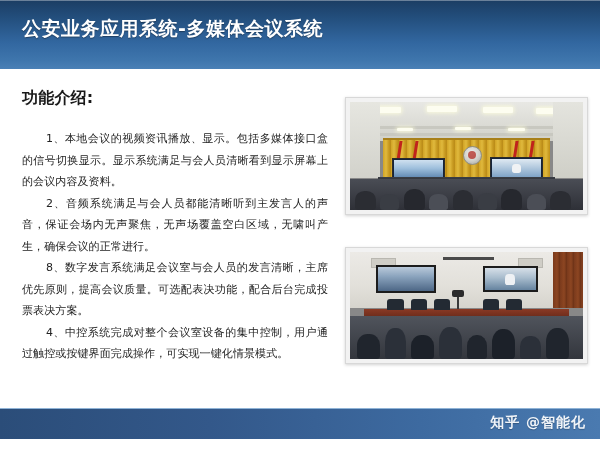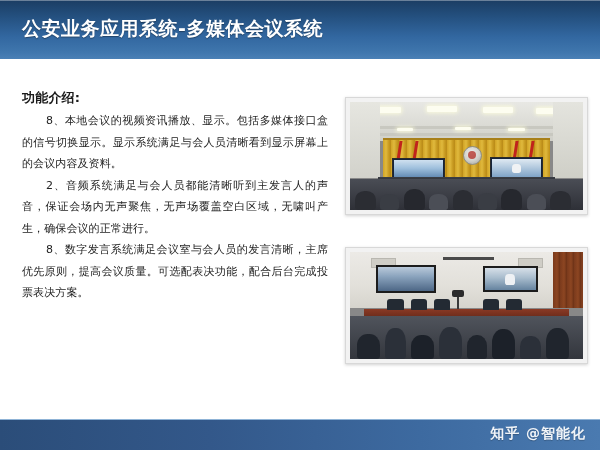--- a/index.html
+++ b/index.html
@@ -6,39 +6,39 @@
   body{
     width:600px;height:450px;
     background:#ffffff;
     font-family:"DejaVu Sans","Liberation Sans",sans-serif;
     overflow:hidden;position:relative;
   }
   .slide{position:relative;width:600px;height:450px;background:#fff;overflow:hidden;}
 
   
   .header{
-    position:absolute;left:0;top:0;width:600px;height:59px;
+    position:absolute;left:0;top:0;width:600px;height:69px;
     background:linear-gradient(180deg,#1b3d63 0%,#24507f 28%,#3267a0 62%,#3f76ad 88%,#4a80b6 100%);
     box-shadow:0 1px 0 rgba(255,255,255,0.35) inset;
   }
   .header-title{
     position:absolute;left:22px;top:16px;
     color:#ffffff;font-size:19px;font-weight:bold;
     letter-spacing:0.5px;
     text-shadow:0 1px 1px rgba(0,0,0,0.35);
     white-space:nowrap;
   }
 
   
   .text-col{
     position:absolute;left:22px;top:88px;width:306px;
   }
   .section-heading{
-    font-size:13px;font-weight:bold;color:#1a1a1a;
-    line-height:20px;margin:0 0 2px 0;letter-spacing:0.2px;
+    font-size:16px;font-weight:bold;color:#1a1a1a;
+    line-height:20px;margin:0 0 20px 0;letter-spacing:0.2px;
   }
   .para{
     font-size:11px;color:#222222;line-height:21.5px;
     text-indent:24px;margin:0;text-align:justify;
     letter-spacing:0.1px;
   }
 
   
   .photo-frame{
     position:absolute;background:#f2f2f2;
@@ -103,21 +103,21 @@
     border-left:2px solid #3a3a3a;border-right:2px solid #3a3a3a;transform:skewX(0deg);}
   .p2-deskrow{position:absolute;left:6%;top:53%;width:88%;height:8%;
     background:linear-gradient(180deg,#8a3a25 0%,#6d2c1b 100%);}
   .p2-chairback{position:absolute;background:#232a33;border-radius:3px 3px 0 0;}
   .p2-floor{position:absolute;left:0;bottom:0;width:100%;height:40%;
     background:linear-gradient(180deg,#50545c 0%,#33363d 100%);}
   .p2-head{position:absolute;bottom:0;border-radius:45% 45% 15% 15%;}
 
   
   .footer{
-    position:absolute;left:0;bottom:0;width:600px;height:30px;
+    position:absolute;left:0;bottom:11px;width:600px;height:30px;
     background:linear-gradient(90deg,#2b4d79 0%,#33588a 35%,#3d6aa0 70%,#4a7ab0 100%);
     border-top:1px solid #8fb3d6;
   }
   .watermark{
     position:absolute;right:14px;top:5px;
     color:#ffffff;font-size:14px;font-weight:bold;
     opacity:.92;letter-spacing:1px;white-space:nowrap;
     text-shadow:0 1px 1px rgba(0,0,0,0.25);
   }
 </style>
@@ -126,23 +126,24 @@
 
 <div class="slide">
 
   <div class="header">
     <div class="header-title">公安业务应用系统-多媒体会议系统</div>
   </div>
 
   <div class="text-col">
     <p class="section-heading">功能介绍:</p>
 
-    <p class="para">8、本地会议的视频资讯播放、显示。包括多媒体接口盒的信号切换显示。显示系统满足与会人员清晰看到显示屏幕上的会议内容及资料。</p>
+    <p class="para">1、本地会议的视频资讯播放、显示。包括多媒体接口盒的信号切换显示。显示系统满足与会人员清晰看到显示屏幕上的会议内容及资料。</p>
     <p class="para">2、音频系统满足与会人员都能清晰听到主发言人的声音，保证会场内无声聚焦，无声场覆盖空白区域，无啸叫产生，确保会议的正常进行。</p>
     <p class="para">8、数字发言系统满足会议室与会人员的发言清晰，主席优先原则，提高会议质量。可选配表决功能，配合后台完成投票表决方案。</p>
+    <p class="para">4、中控系统完成对整个会议室设备的集中控制，用户通过触控或按键界面完成操作，可实现一键化情景模式。</p>
   </div>
 
   <div class="photo-frame photo-top">
     <div class="photo-inner">
       <div class="p1-ceiling"></div>
       <div class="p1-beam" style="left:6%;top:22%;width:88%;"></div>
       <div class="p1-beam" style="left:10%;top:29%;width:80%;"></div>
 
       <div class="p1-light" style="left:9%;top:5%;width:13%;height:5%;"></div>
       <div class="p1-light" style="left:33%;top:4%;width:13%;height:5%;"></div>

